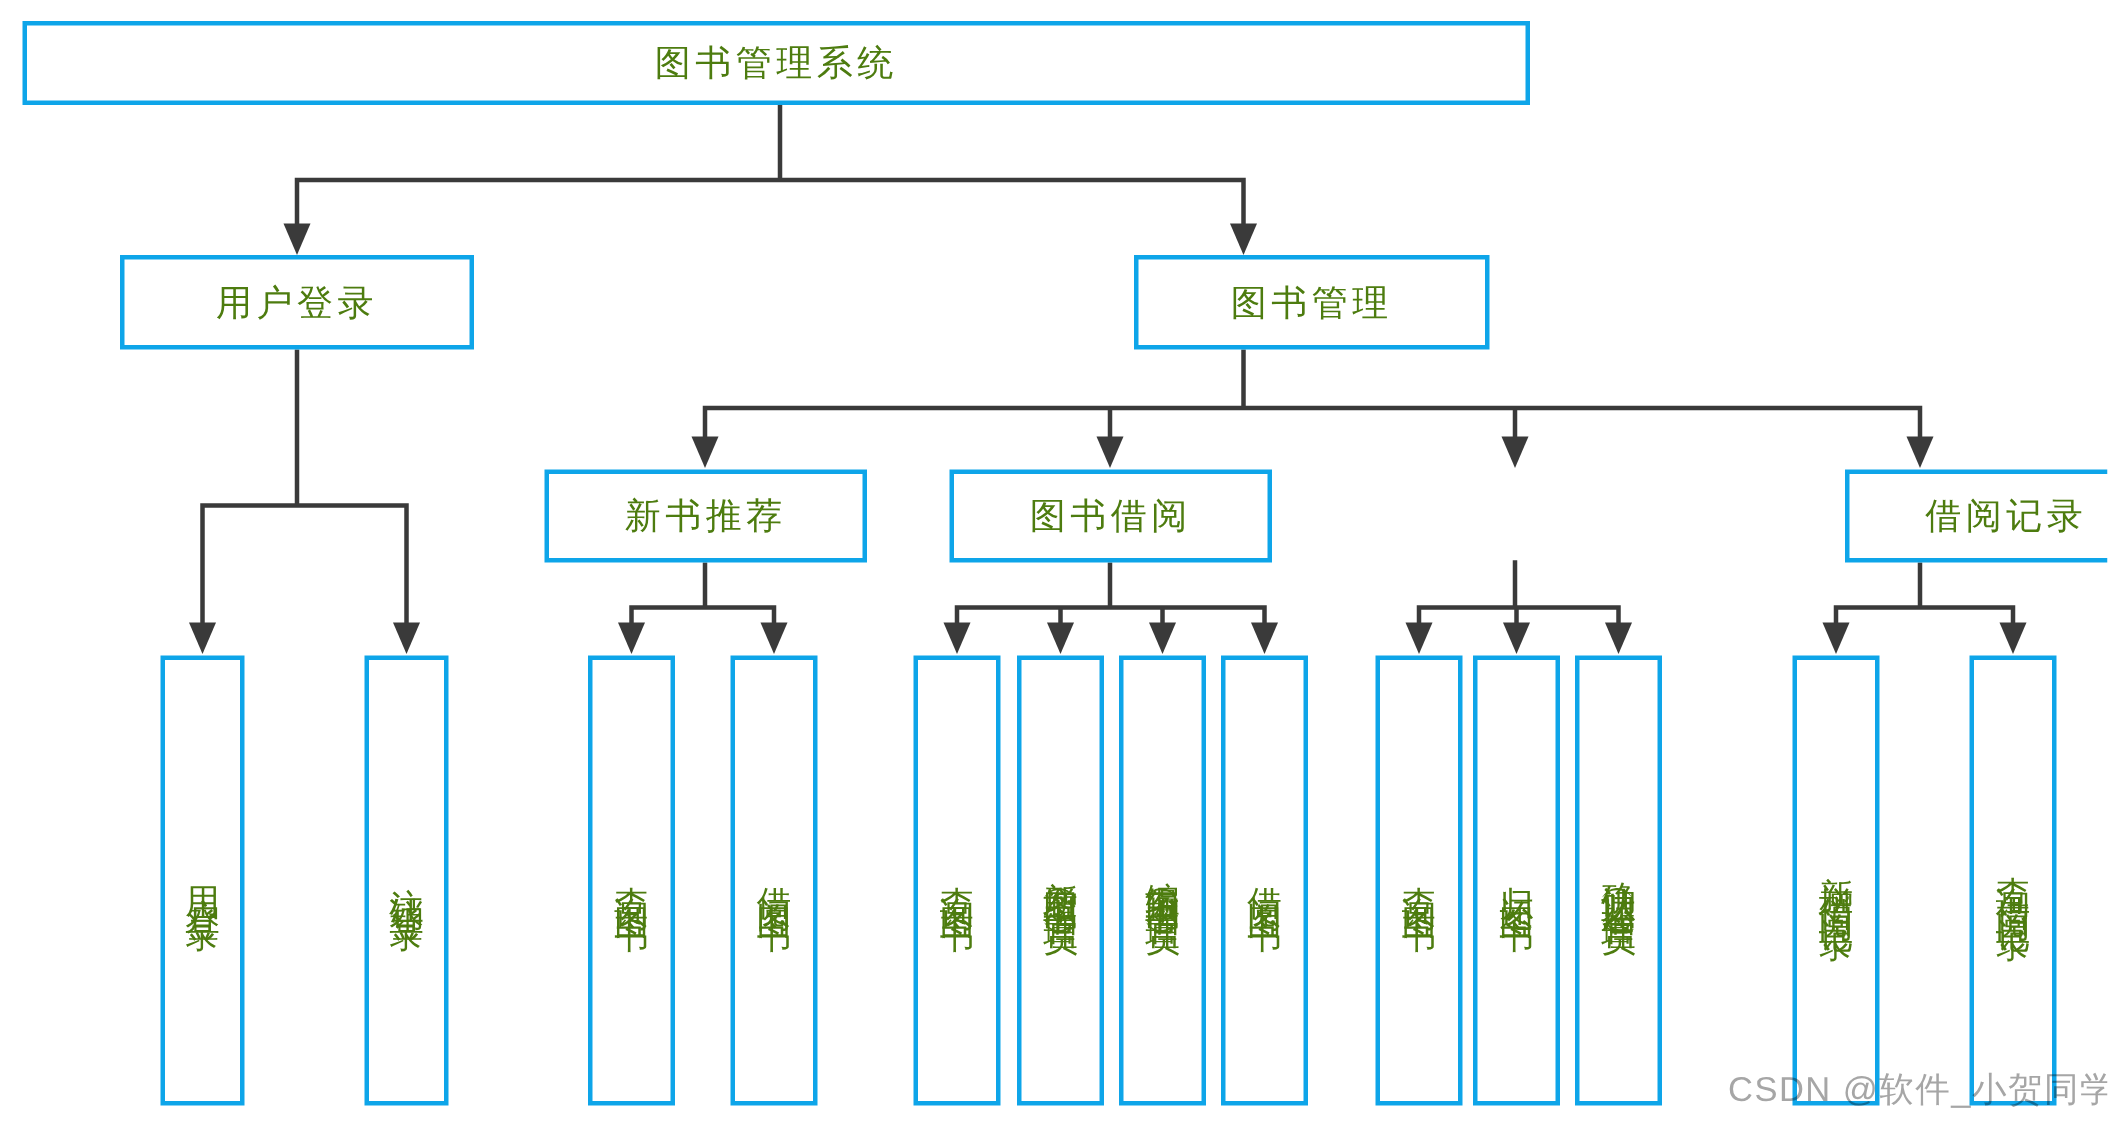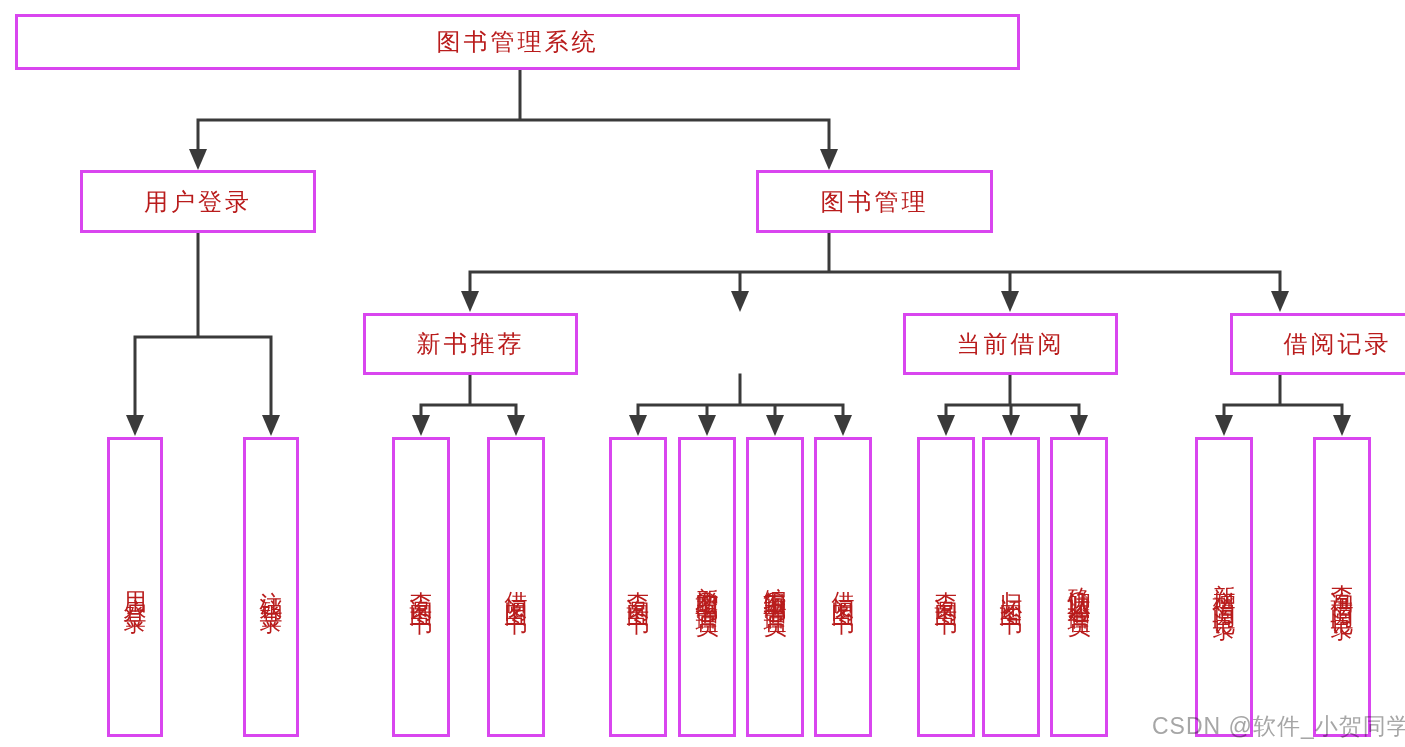--- a/index.html
+++ b/index.html
@@ -15,27 +15,27 @@
   }
 
   #connectors {
     position: absolute;
     left: 0; top: 0;
     width: 1405px; height: 747px;
   }
 
   .box {
     position: absolute;
-    border: 3px solid #d946ef;
+    border: 3px solid #0ea5e9;
     background: #ffffff;
     display: flex;
     align-items: center;
     justify-content: center;
     font-size: 24px;
-    color: #b91c1c;
+    color: #4d7c0f;
     letter-spacing: 3px;
     white-space: nowrap;
     z-index: 2;
   }
 
   .leaf {
     writing-mode: vertical-rl;
     text-orientation: mixed;
     letter-spacing: 7px;
     line-height: 1;
@@ -116,21 +116,21 @@
       <path d="M1333 415 h18 l-9 21 z"></path>
     </g>
   </svg>
 
   <div class="box n-root">图书管理系统</div>
 
   <div class="box n-login">用户登录</div>
   <div class="box n-mgmt">图书管理</div>
 
   <div class="box n-g0">新书推荐</div>
-  <div class="box n-g2">当前借阅</div>
+  <div class="box n-g1">图书借阅</div>
   <div class="box n-g3">借阅记录</div>
 
   <div class="box leaf lf l-a0">用户登录</div>
   <div class="box leaf lf l-a1">注销登录</div>
 
   <div class="box leaf lf l-b0">查询图书</div>
   <div class="box leaf lf l-b1">借阅图书</div>
 
   <div class="box leaf lf l-c0">查询图书</div>
   <div class="box leaf long lf l-c1">新增图书（管理员）</div>

